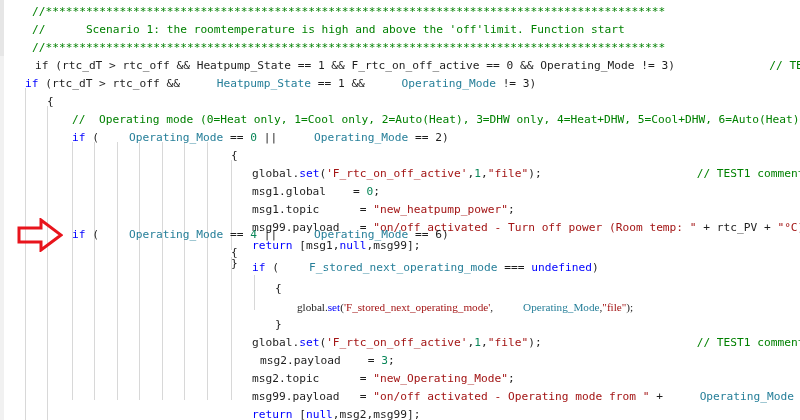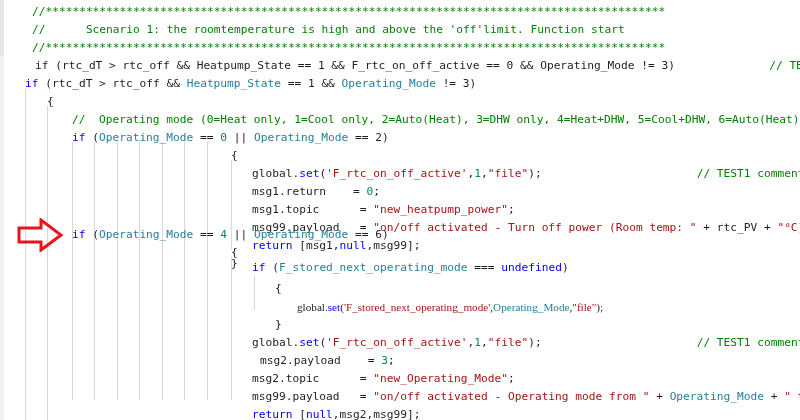--- a/index.html
+++ b/index.html
@@ -11,21 +11,21 @@
     }
     .editor { position:absolute; left:0; top:0; width:800px; height:420px; }
     .gutter-bar { position:absolute; left:0; top:0; width:4px; height:56px; background:#e6e6e6; }
     .gutter-bar2 { position:absolute; left:0; top:56px; width:4px; height:364px; background:#f1f1f1; }
     .line {
       position:absolute; left:0; height:18px; line-height:18px;
       white-space:pre; color:#1e1e1e;
     }
     .guide { position:absolute; width:1px; background:#d8d8d8; }
     .kw { color:#0000ff; }
-    .id { color:#267f99; }
+    .id { color:#267f99;margin-left:30px; }
     .cm { color:#008000; }
     .st { color:#a31515; }
     .nm { color:#098658; }
     .fn { color:#0000ff; }
     .arrow { position:absolute; left:17px; top:218px; width:46px; height:34px; }
   </style>
 </head>
 <body>
 
 <div class="editor" id="editor">
@@ -49,21 +49,21 @@
       <div class="line" style="top: 3px; left: 32px;"><span class="cm">//********************************************************************************************</span></div>
       <div class="line" style="top: 21px; left: 32px; text-align: center;"><span class="cm">//      Scenario 1: the roomtemperature is high and above the 'off'limit. Function start</span></div>
       <div class="line" style="top: 39px; left: 32px;"><span class="cm">//********************************************************************************************</span></div>
       <div class="line" style="top: 57px; left: 35px;"><span>if (rtc_dT &gt; rtc_off &amp;&amp; Heatpump_State == 1 &amp;&amp; F_rtc_on_off_active == 0 &amp;&amp; Operating_Mode != 3)</span><span class="cm">              // TEST1 backup 22-11-2020</span></div>
       <div class="line" style="top: 75px; left: 25px;"><span class="kw">if</span><span> (rtc_dT &gt; rtc_off &amp;&amp; </span><span class="id">Heatpump_State</span><span> == 1 &amp;&amp; </span><span class="id">Operating_Mode</span><span> != 3)</span></div>
       <div class="line" style="top: 93px; left: 47px;"><span>{</span></div>
       <div class="line" style="top: 111px; left: 72px;"><span class="cm">//  Operating mode (0=Heat only, 1=Cool only, 2=Auto(Heat), 3=DHW only, 4=Heat+DHW, 5=Cool+DHW, 6=Auto(Heat)+DHW, 7=Auto(Cool), 8</span></div>
       <div class="line" style="top: 129px; left: 72px;"><span class="kw">if</span><span> (</span><span class="id">Operating_Mode</span><span> == </span><span class="nm">0</span><span> || </span><span class="id">Operating_Mode</span><span> == 2)</span></div>
       <div class="line" style="top: 147px; left: 231px;"><span>{</span></div>
       <div class="line" style="top: 165px; left: 252px;"><span>global.</span><span class="fn">set</span><span>(</span><span class="st">'F_rtc_on_off_active'</span><span>,</span><span class="nm">1</span><span>,</span><span class="st">"file"</span><span>);</span><span class="cm">                       // TEST1 commented out 22-11</span></div>
-      <div class="line" style="top: 183px; left: 252px;"><span>msg1.return    = </span><span class="nm">0</span><span>;</span></div>
+      <div class="line" style="top: 183px; left: 252px;"><span>msg1.global    = </span><span class="nm">0</span><span>;</span></div>
       <div class="line" style="top: 201px; left: 252px;"><span>msg1.topic      = </span><span class="st">"new_heatpump_power"</span><span>;</span></div>
       <div class="line" style="top: 219px; left: 252px;"><span>msg99.payload   = </span><span class="st">"on/off activated - Turn off power (Room temp: "</span><span> + rtc_PV + </span><span class="st">"°C)"</span></div>
       <div class="line" style="top: 237px; left: 252px;"><span class="kw">return</span><span> [msg1,</span><span class="kw">null</span><span>,msg99];</span></div>
       <div class="line" style="top: 255px; left: 231px;"><span>}</span></div>
       <div class="line" style="top: 226px; left: 72px;"><span class="kw">if</span><span> (</span><span class="id">Operating_Mode</span><span> == </span><span class="nm">4</span><span> || </span><span class="id">Operating_Mode</span><span> == 6)</span></div>
       <div class="line" style="top: 244px; left: 231px;"><span>{</span></div>
       <div class="line" style="top: 259px; left: 252px;"><span class="kw">if</span><span> (</span><span class="id">F_stored_next_operating_mode</span><span> === </span><span class="kw">undefined</span><span>)</span></div>
       <div class="line" style="top: 280px; left: 275px;"><span>{</span></div>
       <div class="line" style="top: 298px; left: 297px; font-family: Liberation Serif, serif;"><span>global.</span><span class="fn">set</span><span>(</span><span class="st">'F_stored_next_operating_mode'</span><span>,</span><span class="id">Operating_Mode</span><span>,</span><span class="st">"file"</span><span>);</span></div>
       <div class="line" style="top: 316px; left: 275px;"><span>}</span></div>

